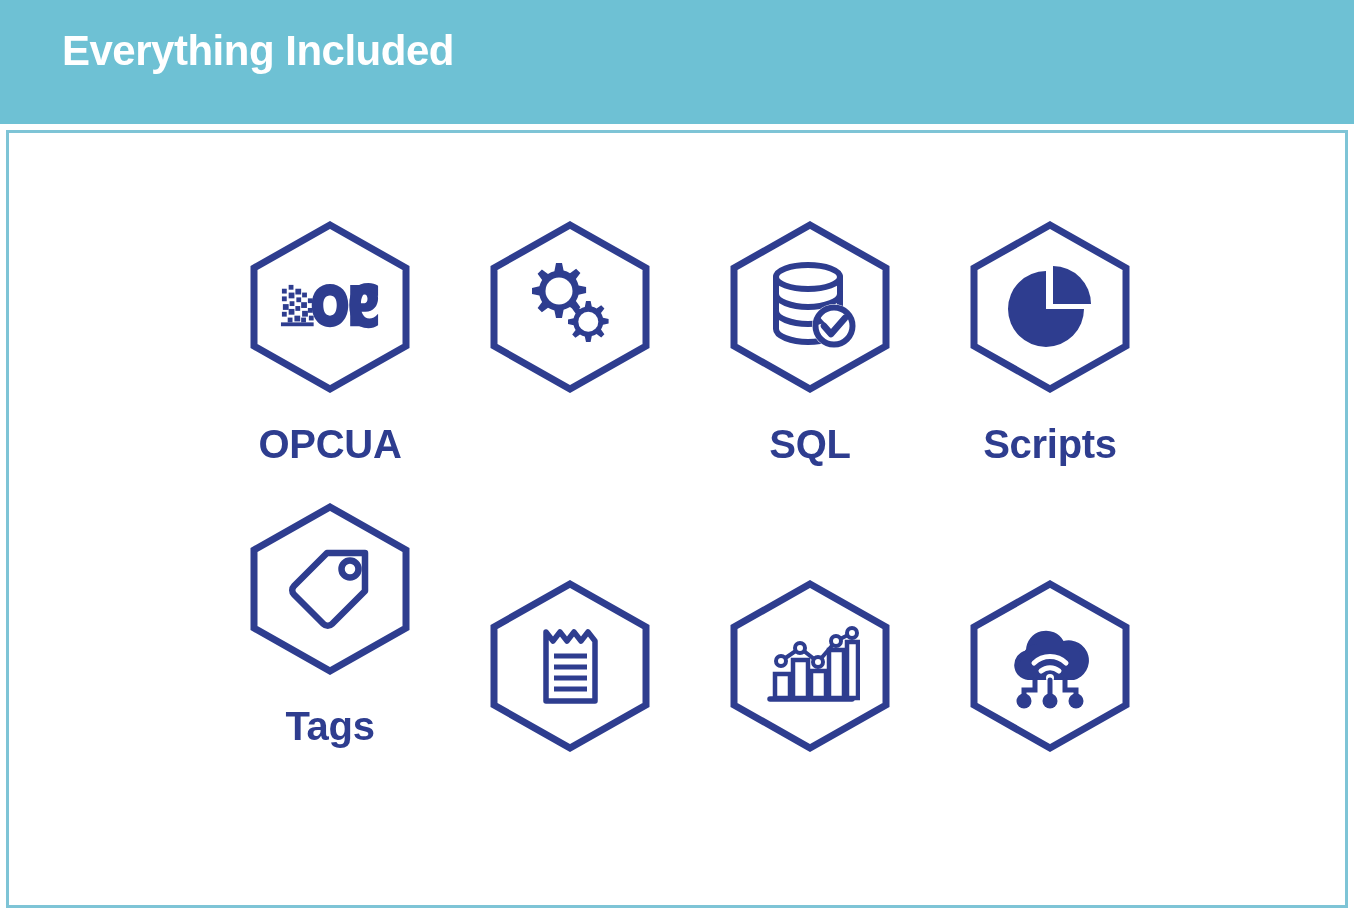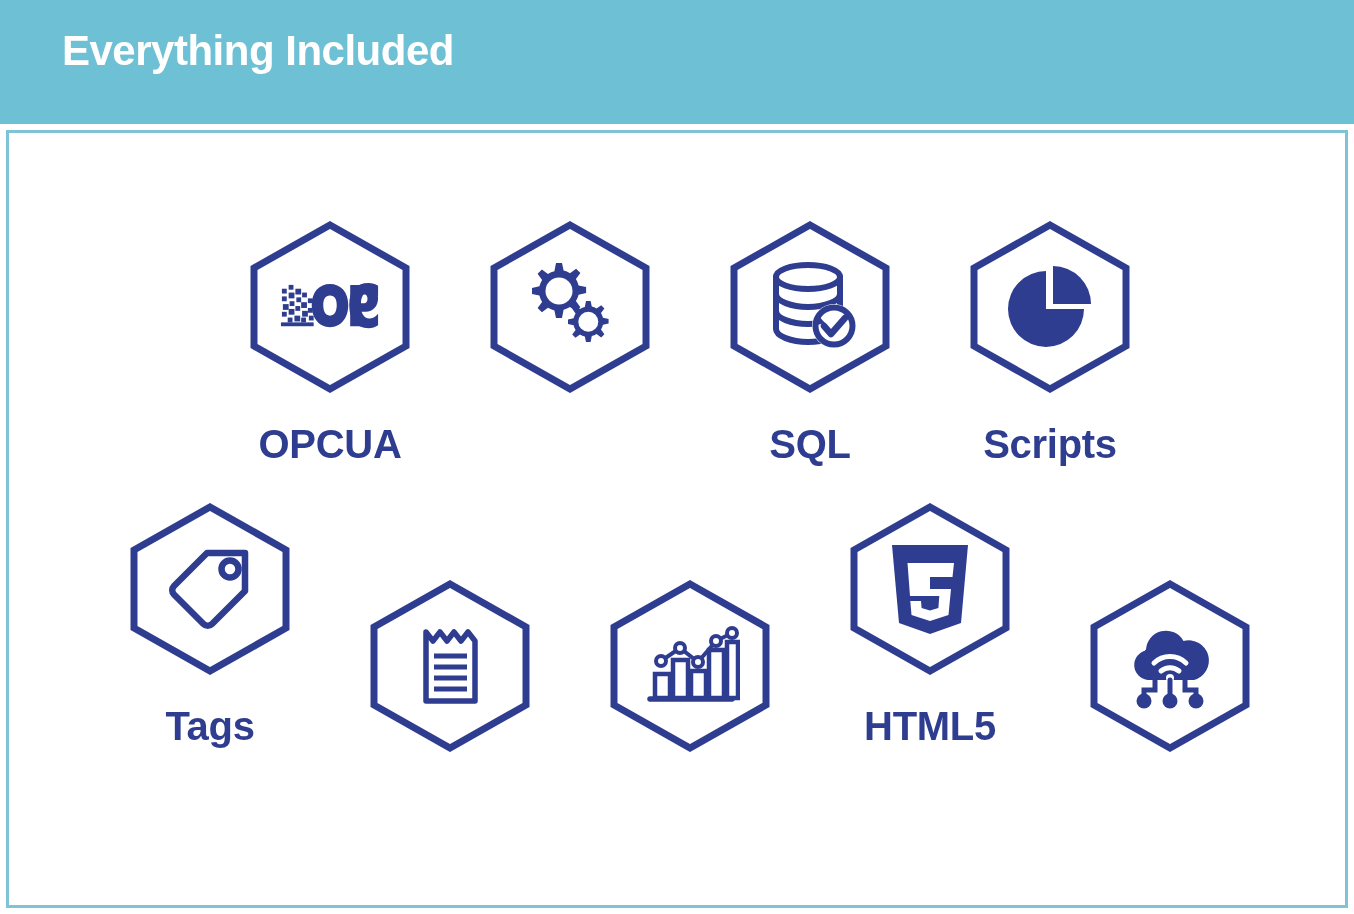--- a/index.html
+++ b/index.html
@@ -311,34 +311,20 @@
                   <circle cx="40" cy="32" r="5"></circle>
                   <circle cx="58" cy="46" r="5"></circle>
                   <circle cx="76" cy="25" r="5"></circle>
                   <circle cx="92" cy="17" r="5"></circle>
                 </g>
               </svg>
             </div>
           </div>
         </div>
 
-        <div class="tile">
-          <div class="hex-wrap">
-            <svg class="hex-svg" viewBox="0 0 164 172">
-              <polygon points="82,4 158,47 158,125 82,168 6,125 6,47" fill="none" stroke="#2e3d8f" stroke-width="7"></polygon>
-            </svg>
-            <div class="glyph">
-              <svg width="88" height="100" viewBox="0 0 88 100">
-                <path d="M6 6 L82 6 L75 84 L44 95 L13 84 Z" fill="#2e3d8f"></path>
-                <path d="M44 24 L68 24 L66.5 38 L44 38 L44 50 L65 50 L62.5 76 L44 82 L25.5 76 L24.3 62 L35 62 L35.6 69 L44 71.4 L52.4 69 L53.3 57 L24 57 L21.5 24 Z" fill="#ffffff"></path>
-              </svg>
-            </div>
-          </div>
-          <div class="tile-label">HTML5</div>
-        </div>
 
         <div class="tile">
           <div class="hex-wrap">
             <svg class="hex-svg" viewBox="0 0 164 172">
               <polygon points="82,4 158,47 158,125 82,168 6,125 6,47" fill="none" stroke="#2e3d8f" stroke-width="7"></polygon>
             </svg>
             <div class="glyph">
               <svg width="100" height="100" viewBox="0 0 100 100">
 
                 <path d="M28 64 a15 15 0 0 1 -2 -29.6 a20 20 0 0 1 37.5 -9.4 a17 17 0 0 1 10.5 39 Z" fill="#2e3d8f"></path>

